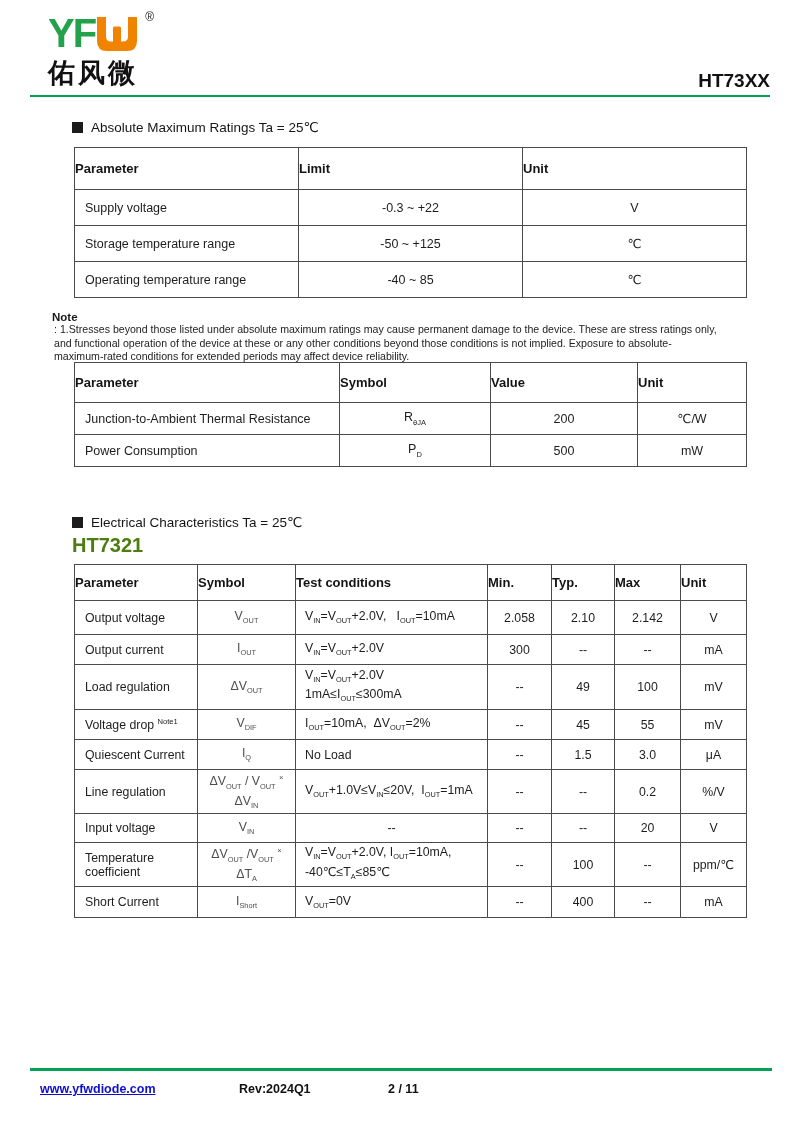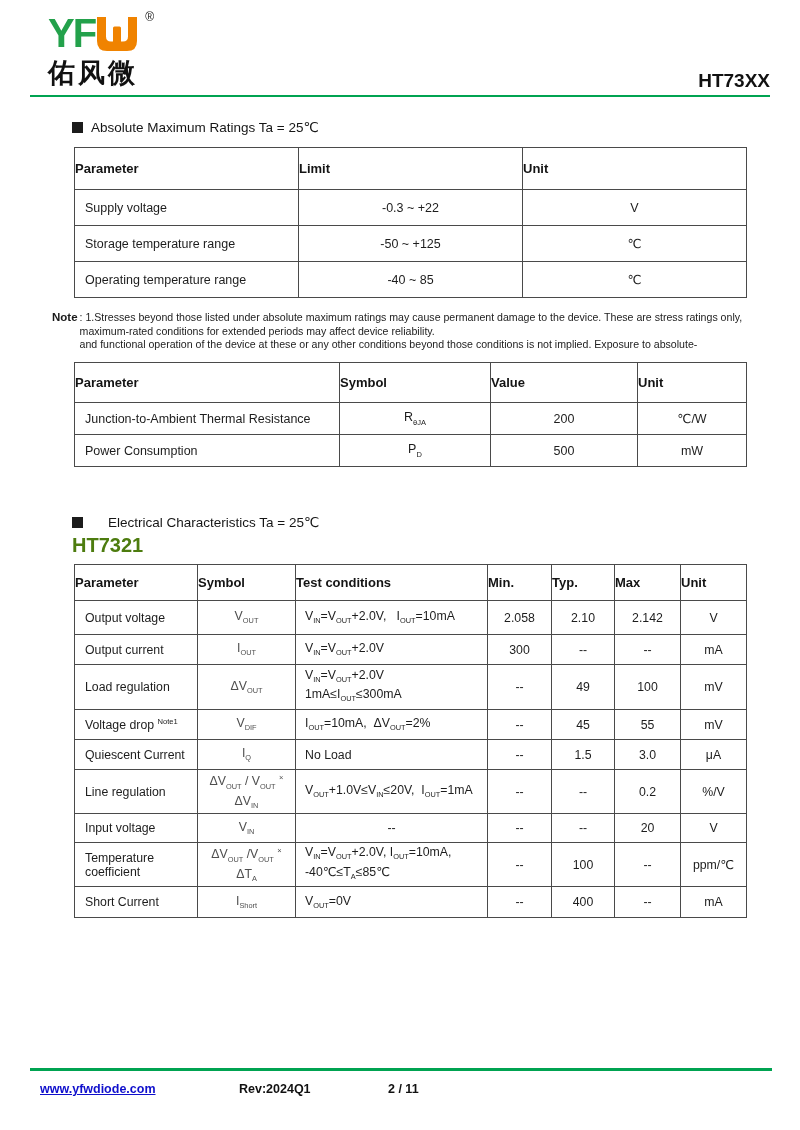--- a/index.html
+++ b/index.html
@@ -27,38 +27,38 @@
   .part-no {
     position:absolute; right:30px; top:70px;
     font-size:19px; font-weight:700; color:#111;
   }
   .hdr-line { position:absolute; left:30px; right:30px; top:95px; height:2px; background:#00a351; }
 
   
   .sect { position:absolute; left:72px; font-size:13.5px; color:#161616; display:flex; align-items:center; }
   .sq { width:11px; height:11px; background:#1c1c1c; display:inline-block; margin-right:8px; }
   .sect-abs { top:119px; }
-  .sect-elec { top:514px;gap:17px; }
+  .sect-elec { top:514px; }
   .part-title { position:absolute; left:72px; top:534px; font-size:20px; font-weight:700; color:#4d7c0f; }
 
   
   table { border-collapse:collapse; table-layout:fixed; position:absolute; left:74px; background:#fff; }
   td, th { border:1px solid #4a4a4a; font-weight:400; overflow:hidden; }
   th { font-size:13px; font-weight:700; text-align:left; color:#141414; }
   td { font-size:12.5px; color:#1d1d1d; text-align:center; }
   td.pl { text-align:left; padding-left:10px; }
   td.cl { text-align:left; padding-left:9px; }
   sub { font-size:0.60em; letter-spacing:0; }
   sup { font-size:0.62em; vertical-align:super; }
 
   .t-abs  { top:147px; width:672px; }
   .t-abs  th { height:42px; }
   .t-abs  td { height:36px; }
 
-  .note { position:absolute; left:52px; top:311px; width:716px; display:flex; }
+  .note { position:absolute; left:52px; top:311px; width:716px; display:flex;flex-direction:column; }
   .note b { font-size:11.5px; font-weight:700; flex:0 0 auto; }
   .note .nt { font-size:10.6px; line-height:13.5px; color:#222; margin-left:2px; }
 
   .t-th   { top:362px; width:672px; }
   .t-th   th { height:40px; }
   .t-th   td { height:32px; }
 
   .t-el   { top:564px; width:672px; }
   .t-el   th { height:36px; font-size:13px; }
   .t-el   td { font-size:12.3px; }
@@ -131,22 +131,22 @@
       <td>-40 ~ 85</td>
       <td>℃</td>
     </tr>
   </tbody>
     </table>
 
   <div class="note">
     <b>Note</b>
     <span class="nt">
       <div>: 1.Stresses beyond those listed under absolute maximum ratings may cause permanent damage to the device. These are stress ratings only,</div>
+      <div>and functional operation of the device at these or any other conditions beyond those conditions is not implied.  Exposure to absolute-</div>
       <div>maximum-rated conditions for extended periods may affect device reliability.</div>
-      <div>and functional operation of the device at these or any other conditions beyond those conditions is not implied.  Exposure to absolute-</div>
     </span>
   </div>
 
   <table class="t-th">
     <colgroup>
         <col style="width:265px">
         <col style="width:151px">
         <col style="width:147px">
         <col style="width:109px">
       </colgroup>

